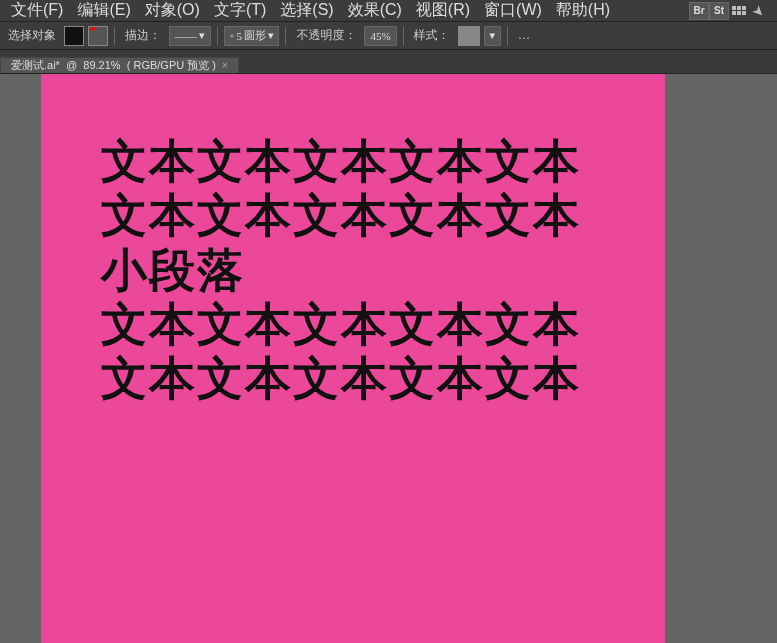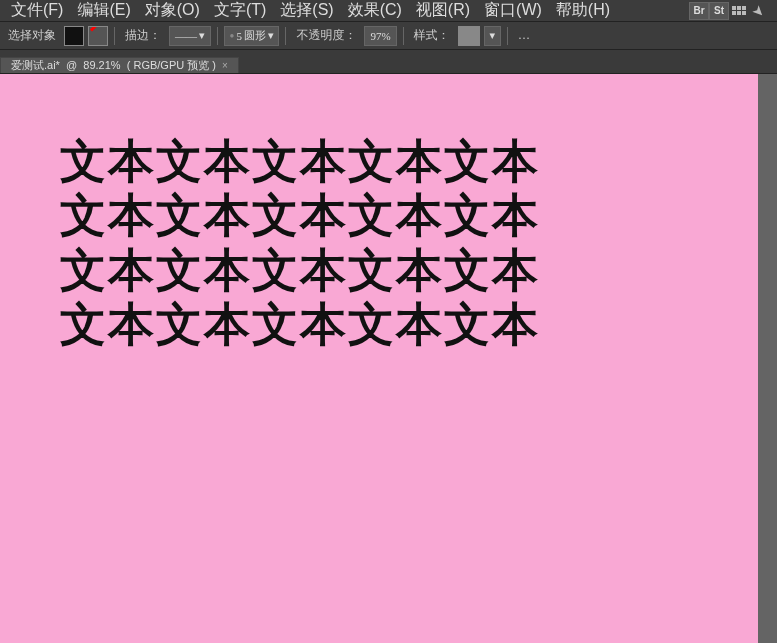--- a/index.html
+++ b/index.html
@@ -134,29 +134,30 @@
       height: 16px;
     }
     .tab-close {
       font-size: 10px;
       color: #aaa;
       cursor: pointer;
     }
 
     
     .canvas-area {
-      background: #f9a8d4;
+      background: #ec4899;
       flex: 1;
       position: relative;
-      width: 758px;
+      width: 624px;
       height: calc(643px - 22px - 28px - 24px);
       display: flex;
       align-items: flex-start;
       justify-content: flex-start;
       padding: 60px 0 0 60px;
+      margin-left: 41px;
     }
 
     
     .canvas-text {
       color: #111;
       font-size: 46px;
       font-weight: 900;
       line-height: 1.18;
       font-family: "SimHei", "Microsoft YaHei", sans-serif;
       user-select: none;
@@ -244,21 +245,21 @@
   <div class="toolbar-divider"></div>
   <div class="toolbar-icon-btn">
     <span style="font-size:8px; color:#888;">●</span>
     <span>5</span>
     <span>圆形</span>
     <span>▾</span>
   </div>
   <div class="toolbar-divider"></div>
   <span class="toolbar-label">不透明度：</span>
   <div class="toolbar-icon-btn">
-    <span>97%</span>
+    <span>45%</span>
   </div>
   <div class="toolbar-divider"></div>
   <span class="toolbar-label">样式：</span>
   <div class="toolbar-swatch" style="background:#888; width:22px;"></div>
   <div class="toolbar-icon-btn">▾</div>
   <div class="toolbar-divider"></div>
   <span class="toolbar-label">…</span>
 </div>
 
 <div class="tab-bar">
@@ -272,16 +273,17 @@
       )
     </span>
     <span class="tab-close">×</span>
   </div>
 </div>
 
 <div class="canvas-area">
   <div class="canvas-text">
     <div>文本文本文本文本文本</div>
     <div>文本文本文本文本文本</div>
+    <div>小段落</div>
     <div>文本文本文本文本文本</div>
     <div>文本文本文本文本文本</div>
   </div>
 </div>
 
 </body></html>

